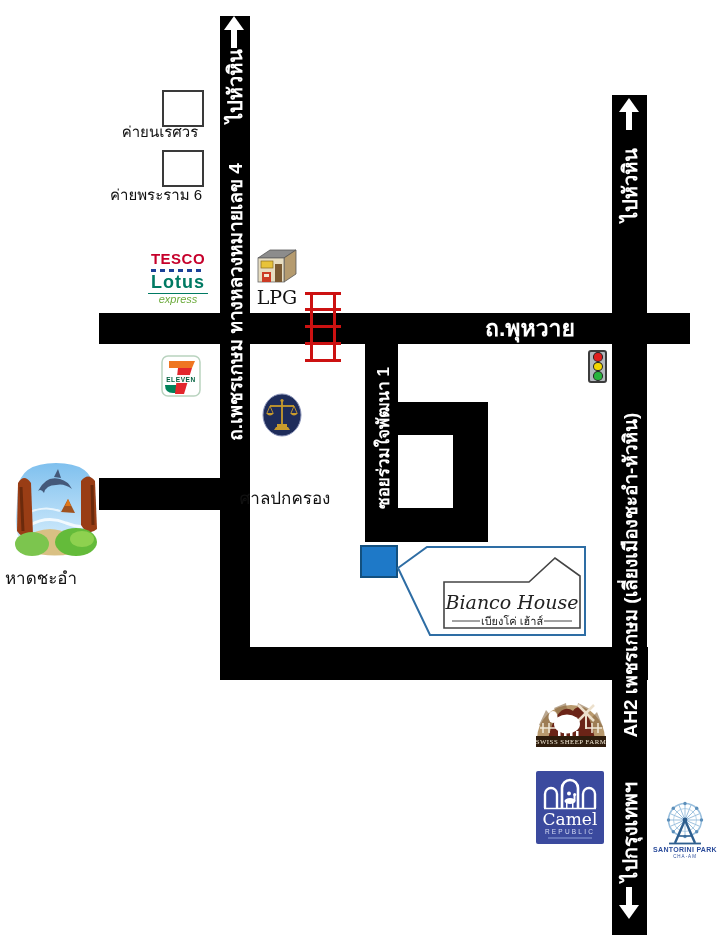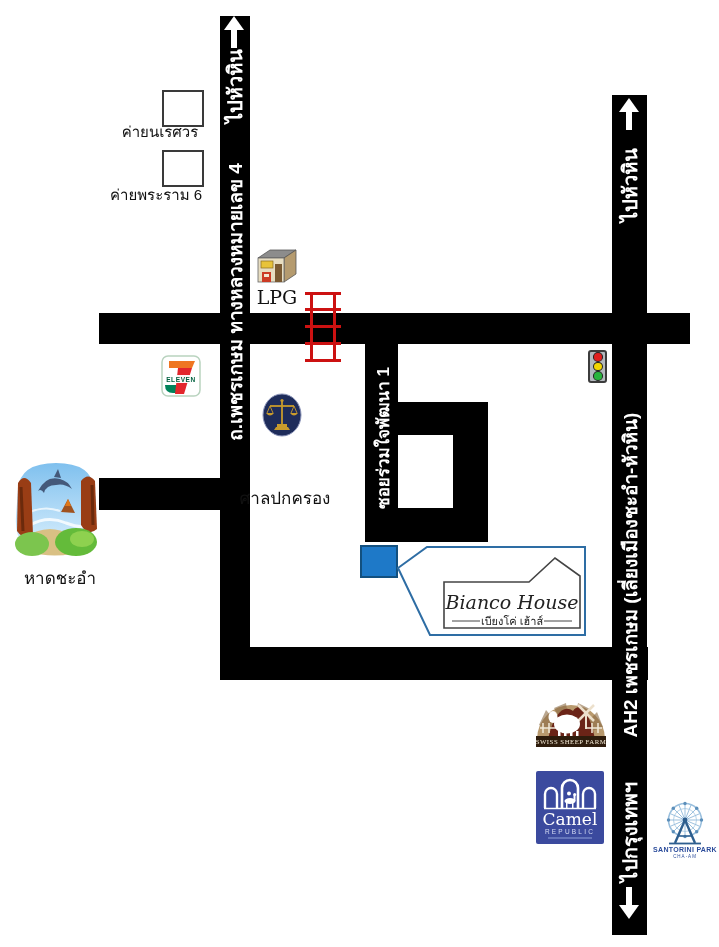--- a/index.html
+++ b/index.html
@@ -68,40 +68,47 @@
       <span class="head"></span>
       <span class="stem"></span>
     </div>
   <div class="arrow down" style="left:629px;top:902px;">
       <span class="head"></span>
       <span class="stem"></span>
     </div>
 
   <div class="rlabel vert" style="left:235px;top:86px;font-size:20px;">ไปหัวหิน</div>
   <div class="rlabel vert" style="left:235px;top:302px;font-size:19px;">ถ.เพชรเกษม ทางหลวงหมายเลข 4</div>
+  <div class="rlabel" style="left:530px;top:328px;font-size:23px;">ถ.พุหวาย</div>
   <div class="rlabel vert" style="left:630px;top:185px;font-size:20px;">ไปหัวหิน</div>
   <div class="rlabel vert" style="left:630px;top:575px;font-size:19px;">AH2 เพชรเกษม (เลี่ยงเมืองชะอำ-หัวหิน)</div>
   <div class="rlabel vert" style="left:630px;top:832px;font-size:20px;">ไปกรุงเทพฯ</div>
   <div class="rlabel vert" style="left:382px;top:438px;font-size:17px;">ซอยร่วมใจพัฒนา 1</div>
 
   <div class="rail">
     <span class="v" style="left:2px;"></span>
       <span class="v" style="right:2px;"></span>
     <span class="h" style="top:0;"></span>
       <span class="h" style="top:16px;"></span>
     <span class="h" style="top:33px;"></span>
       <span class="h" style="top:50px;"></span>
     <span class="h" style="bottom:0;"></span>
   </div>
 
   <div class="camp" style="left:162px;top:90px;"></div>
   <div class="blabel" style="left:160px;top:132px;font-size:15px;text-align:right;">ค่ายนเรศวร</div>
   <div class="camp" style="left:162px;top:150px;"></div>
   <div class="blabel" style="left:156px;top:195px;font-size:15px;">ค่ายพระราม 6</div>
 
+  <div class="tesco">
+    <div class="t1">TESCO</div>
+    <div class="dash"></div>
+    <div class="t2">Lotus</div>
+    <div class="t3">express</div>
+  </div>
 
   <svg class="icon" style="left:256px;top:248px;" width="42" height="40" viewBox="0 0 42 40">
     <polygon points="2,10 14,2 40,2 28,10" fill="#8c8c8c" stroke="#555" stroke-width="0.8"></polygon>
     <polygon points="28,10 40,2 40,26 28,34" fill="#b59b6f" stroke="#555" stroke-width="0.8"></polygon>
     <rect x="2" y="10" width="26" height="24" fill="#e7ddc1" stroke="#666" stroke-width="0.8"></rect>
     <rect x="5" y="13" width="12" height="7" fill="#e8c33a" stroke="#8a6a20" stroke-width="0.7"></rect>
     <rect x="19" y="16" width="7" height="18" fill="#7a5a32"></rect>
     <rect x="6" y="24" width="9" height="10" fill="#cc3b24"></rect>
     <rect x="8" y="26" width="5" height="3" fill="#f2e6d0"></rect>
   </svg>
@@ -154,21 +161,21 @@
     <path d="M84,30 L85,70" stroke="#6b2a0c" stroke-width="3"></path>
     <path d="M30,36 Q38,20 52,24 Q60,26 64,34 Q56,28 48,30 Q38,30 36,38 Q33,33 30,36 Z" fill="#44597a"></path>
     <path d="M46,22 L50,14 L53,23 Z" fill="#44597a"></path>
     <polygon points="60,44 67,58 53,57" fill="#a0521f"></polygon>
     <polygon points="60,44 63,51 57,51" fill="#e07818"></polygon>
     <path d="M14,84 Q40,66 62,80 Q80,88 86,80 L82,94 Q48,106 20,96 Z" fill="#d9c084"></path>
     <ellipse cx="24" cy="89" rx="17" ry="12" fill="#7cc54e"></ellipse>
     <ellipse cx="68" cy="87" rx="21" ry="14" fill="#64bb3a"></ellipse>
     <ellipse cx="74" cy="84" rx="12" ry="8" fill="#8ed14f"></ellipse>
   </svg>
-  <div class="blabel" style="left:60px;top:577px;font-size:17px;">หาดชะอำ</div>
+  <div class="blabel" style="left:41px;top:577px;font-size:17px;">หาดชะอำ</div>
 
   <div class="marker"></div>
   <svg class="icon" style="left:394px;top:542px;z-index:4;" width="198" height="97" viewBox="0 0 198 97">
     <polygon points="4,26 33,5 191,5 191,93 36,93" fill="#ffffff" stroke="#2e6da4" stroke-width="2"></polygon>
     <path d="M50,86 L50,40 L135,40 L161,16 L186,34 L186,86 Z" fill="#ffffff" stroke="#444444" stroke-width="1.6"></path>
     <text x="118" y="67" text-anchor="middle" font-size="19" font-style="italic" fill="#222222" font-family="DejaVu Serif, serif">Bianco House</text>
     <line x1="58" y1="79" x2="86" y2="79" stroke="#444" stroke-width="1"></line>
     <line x1="150" y1="79" x2="178" y2="79" stroke="#444" stroke-width="1"></line>
     <text x="118" y="83" text-anchor="middle" font-size="11" fill="#222222" font-family="Liberation Sans, sans-serif">เบียงโค่ เฮ้าส์</text>
   </svg>

